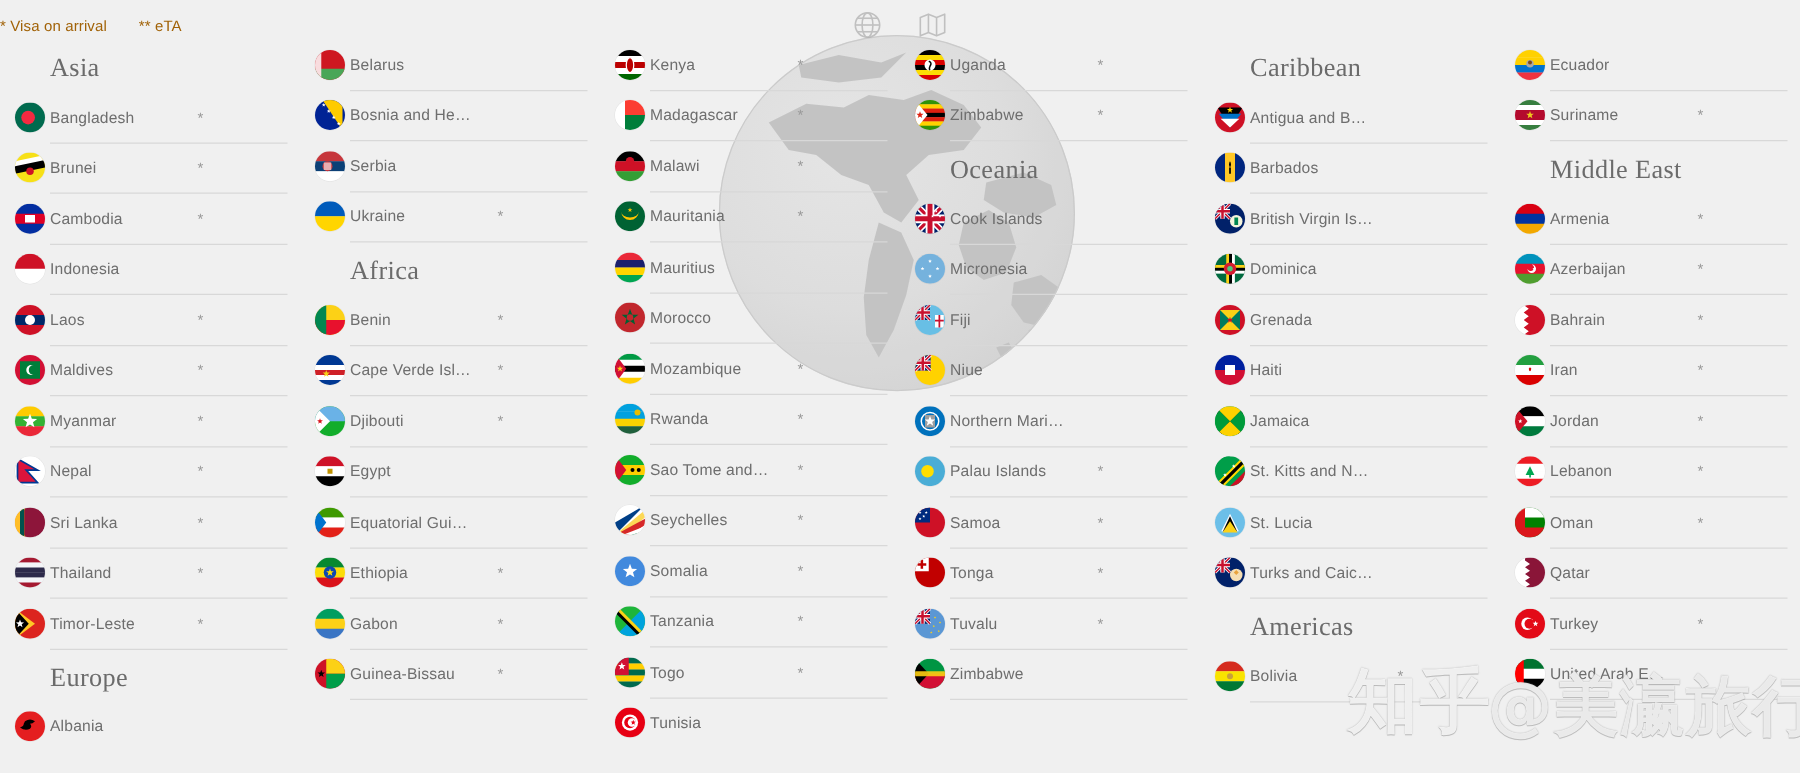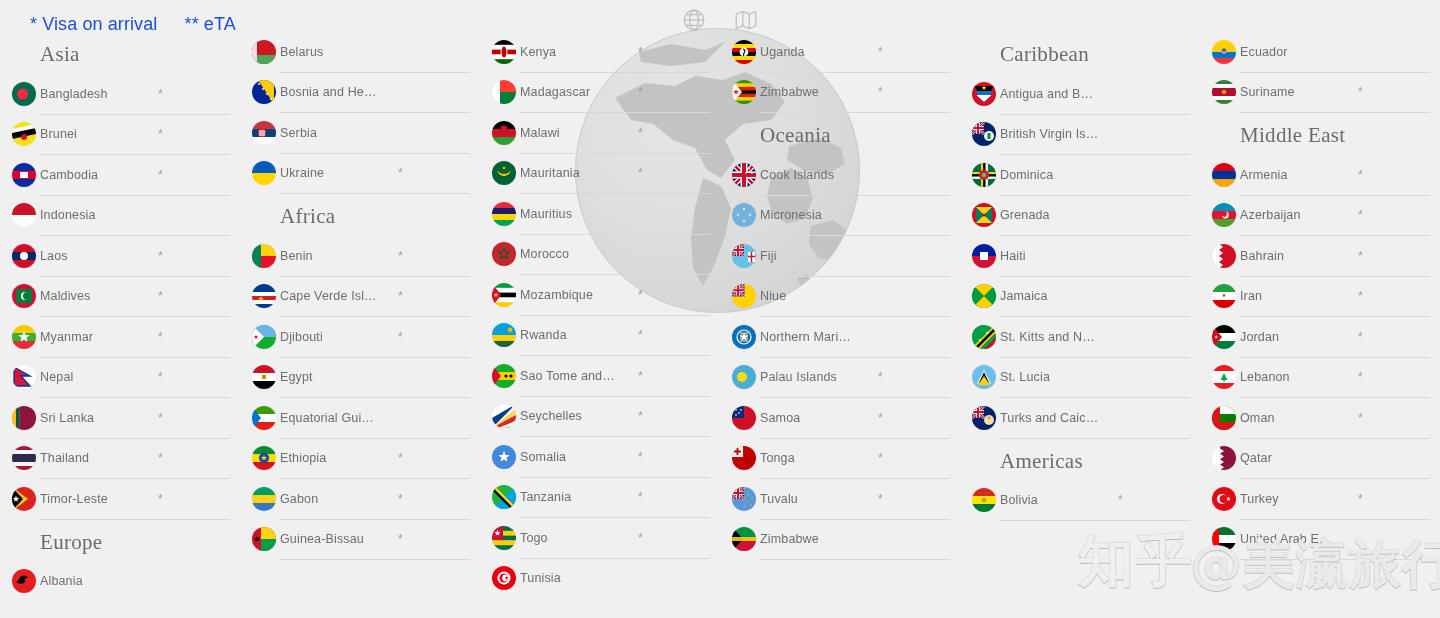--- a/index.html
+++ b/index.html
@@ -12,22 +12,22 @@
   
   #globe-bg{
     position:absolute;left:575px;top:28px;width:285px;height:285px;
     border-radius:50%;
     background:radial-gradient(circle at 36% 32%, #e4e4e4 0%, #dcdcdc 48%, #d2d2d2 78%, #cbcbcb 100%);
     opacity:.92;pointer-events:none;
   }
   #globe-bg svg{position:absolute;left:0;top:0;width:100%;height:100%;}
   
   #legend{
-    position:absolute;left:30px;top:14px;
-    font-size:18px;color:#1d4ed8;letter-spacing:.1px;
+    position:absolute;left:0;top:14px;
+    font-size:12px;color:#a16207;letter-spacing:.1px;
   }
   #legend span{margin-right:22px;}
   #top-icons{
     position:absolute;left:0;top:4px;width:1440px;height:32px;
     display:flex;justify-content:center;align-items:center;gap:26px;
   }
   .topicon{width:26px;height:26px;opacity:.55;cursor:pointer;}
   .topicon svg{display:block;width:26px;height:26px;}
   
   #columns{
@@ -809,20 +809,31 @@
               <path d="M3 9 L21 9 L12 20 Z" fill="#0072c6"></path>
               <path d="M4.5 13 L19.5 13 L12 20 Z" fill="#fff"></path>
               <polygon points="12,3.4 12.641861495503381,5.116553442142557 14.4727469423674,5.196555814625137 13.038553715794308,6.337446557857443 13.52824165596043,8.103444185374864 12,7.0920000000000005 10.47175834403957,8.103444185374864 10.961446284205692,6.337446557857443 9.5272530576326,5.196555814625137 11.358138504496619,5.116553442142558 " fill="#ffd700"></polygon>
             </svg>
           </span>
           <span class="cname">Antigua and B…</span>
         </div>
         <div class="row">
           <span class="flag">
             <svg viewBox="0 0 24 24" xmlns="http://www.w3.org/2000/svg">
+              <rect y="0" x="0" height="24" width="8.2" fill="#00267f"></rect>
+              <rect y="0" x="8" height="24" width="8.2" fill="#ffc726"></rect>
+              <rect y="0" x="16" height="24" width="8.2" fill="#00267f"></rect>
+              <path d="M12 7 q1.6 2.5 0 5 q-1.6 -2.5 0 -5 z M11.3 12 h1.4 v5 h-1.4 z" fill="#000"></path>
+            </svg>
+          </span>
+          <span class="cname">Barbados</span>
+        </div>
+        <div class="row">
+          <span class="flag">
+            <svg viewBox="0 0 24 24" xmlns="http://www.w3.org/2000/svg">
               <g transform="scale(0.55)">
                 <g>
                   <rect width="24" height="24" fill="#012169"></rect>
                   <path d="M0 0 L24 24 M24 0 L0 24" stroke="#fff" stroke-width="5"></path>
                   <path d="M0 0 L24 24 M24 0 L0 24" stroke="#C8102E" stroke-width="2.5"></path>
                   <path d="M12 0 V24 M0 12 H24" stroke="#fff" stroke-width="7"></path>
                   <path d="M12 0 V24 M0 12 H24" stroke="#C8102E" stroke-width="4"></path>
                 </g>
               </g>
               <rect width="24" height="24" fill="#012169"></rect>

